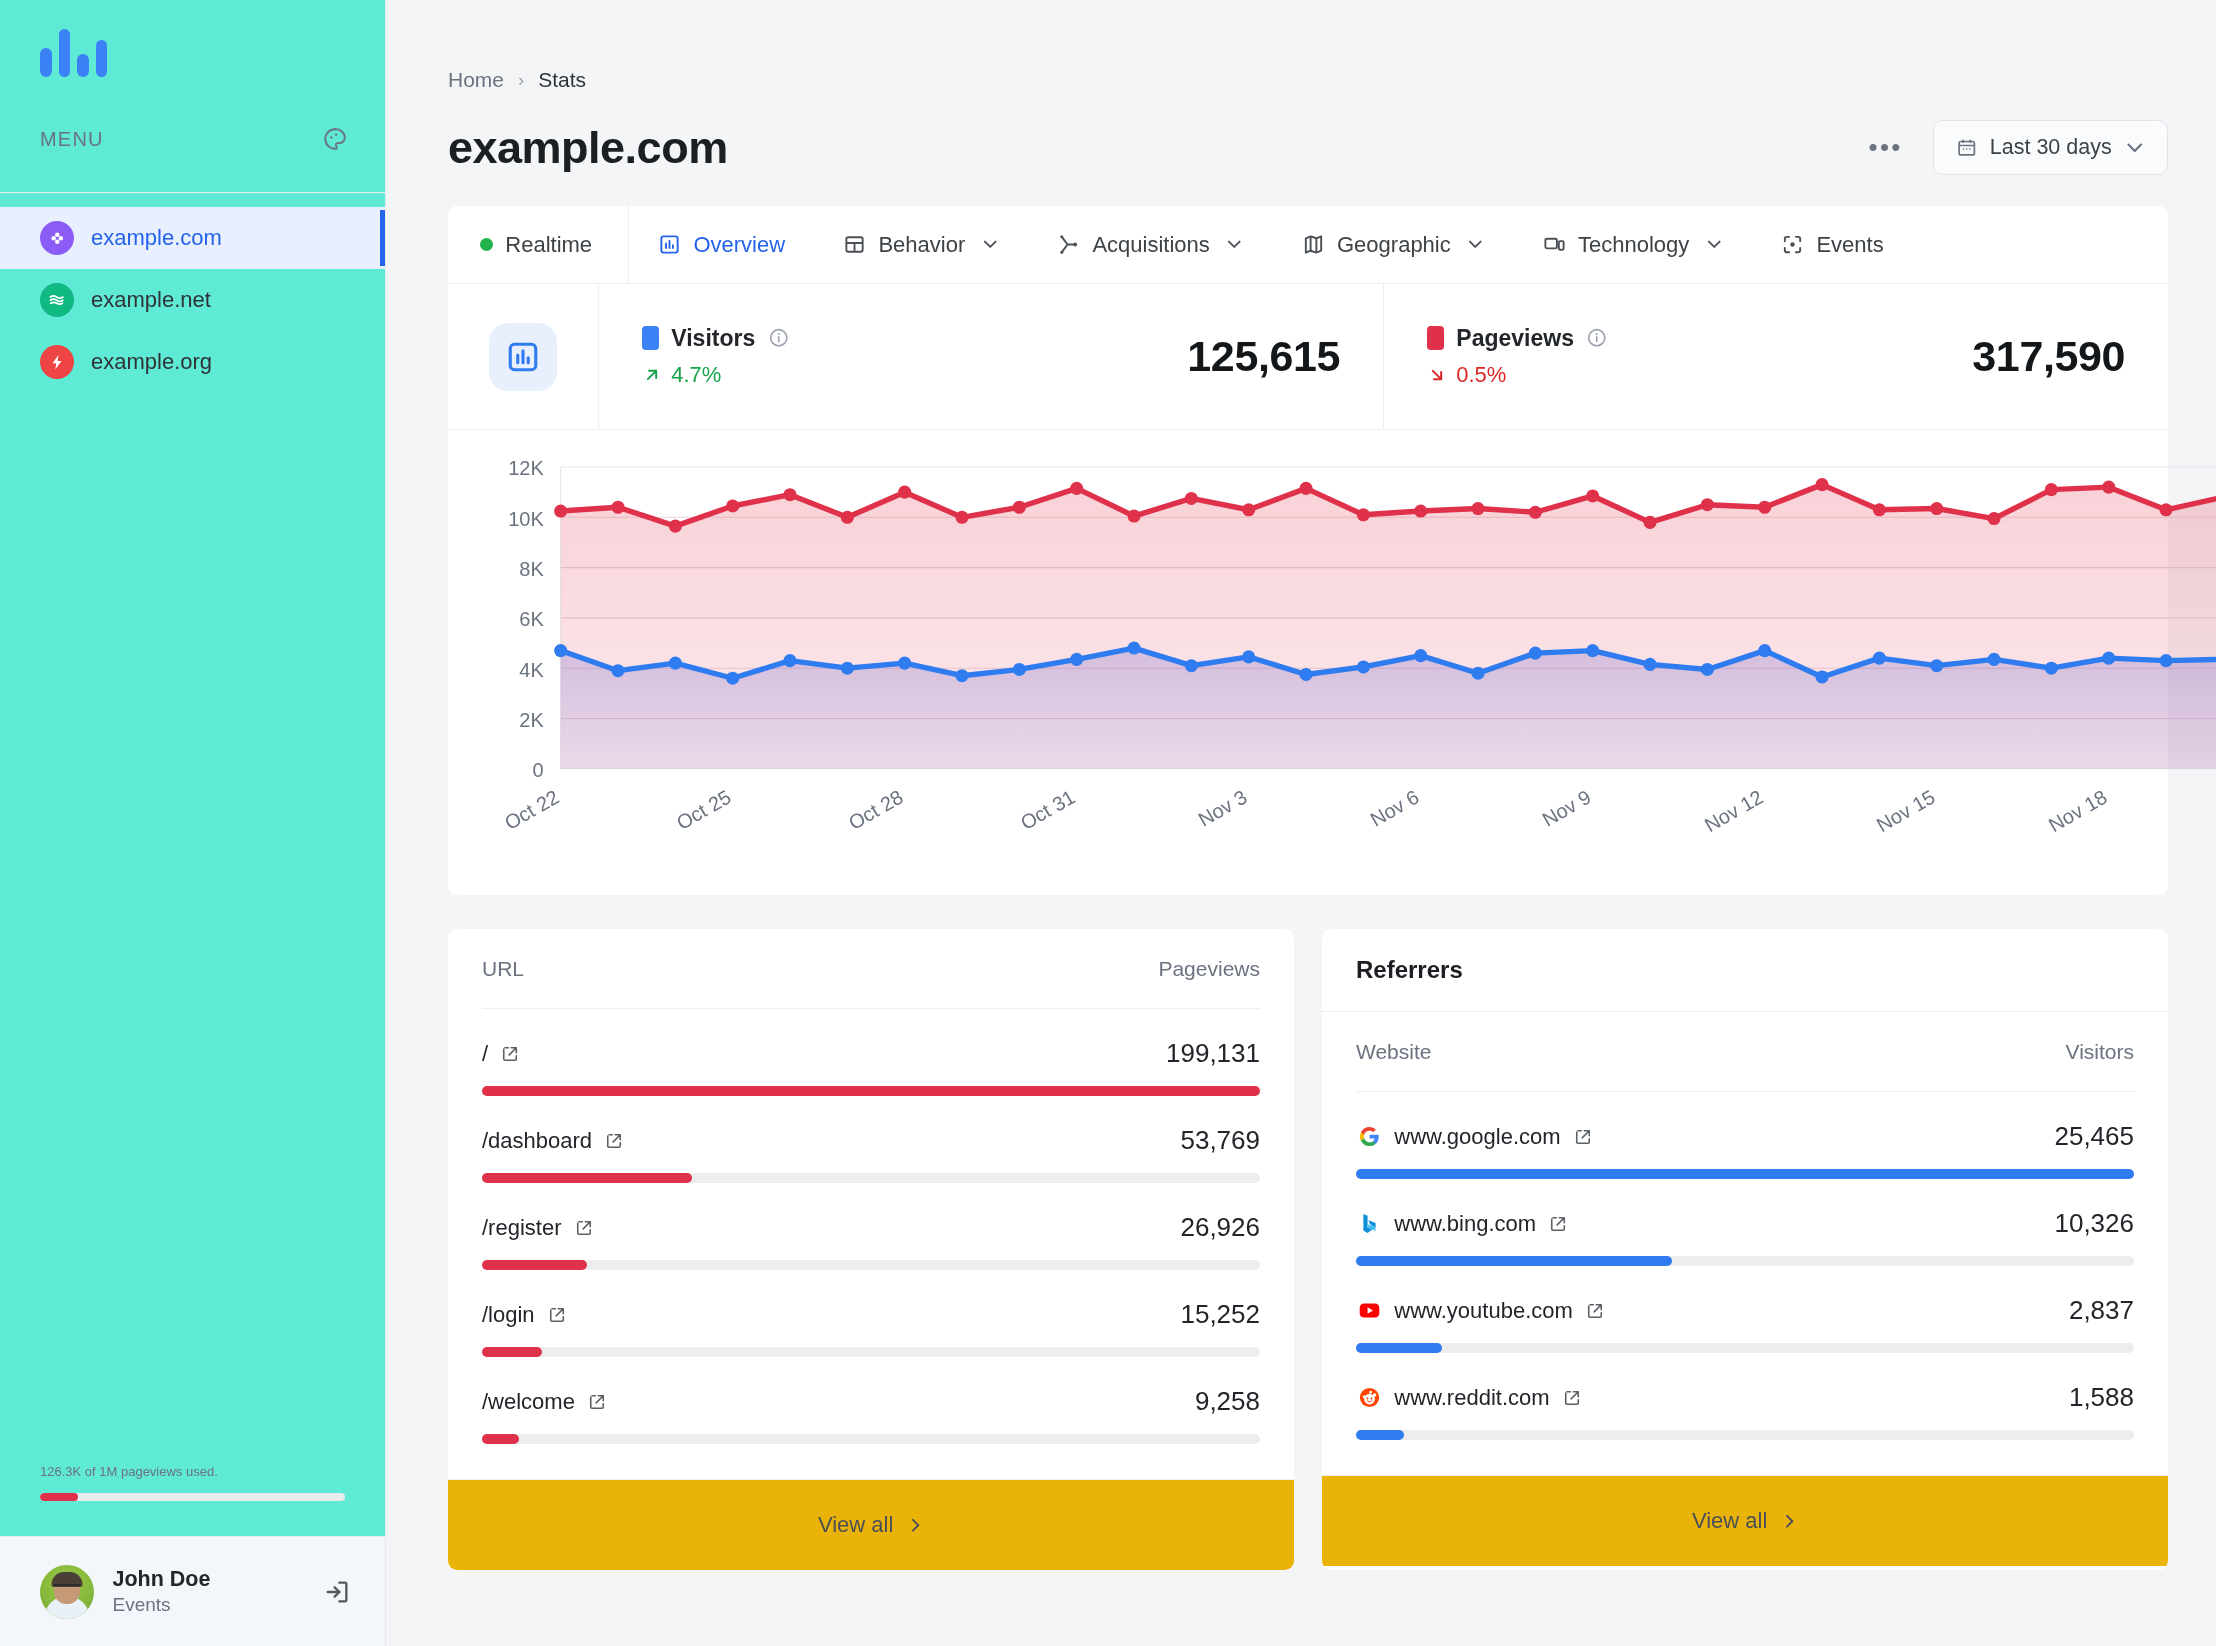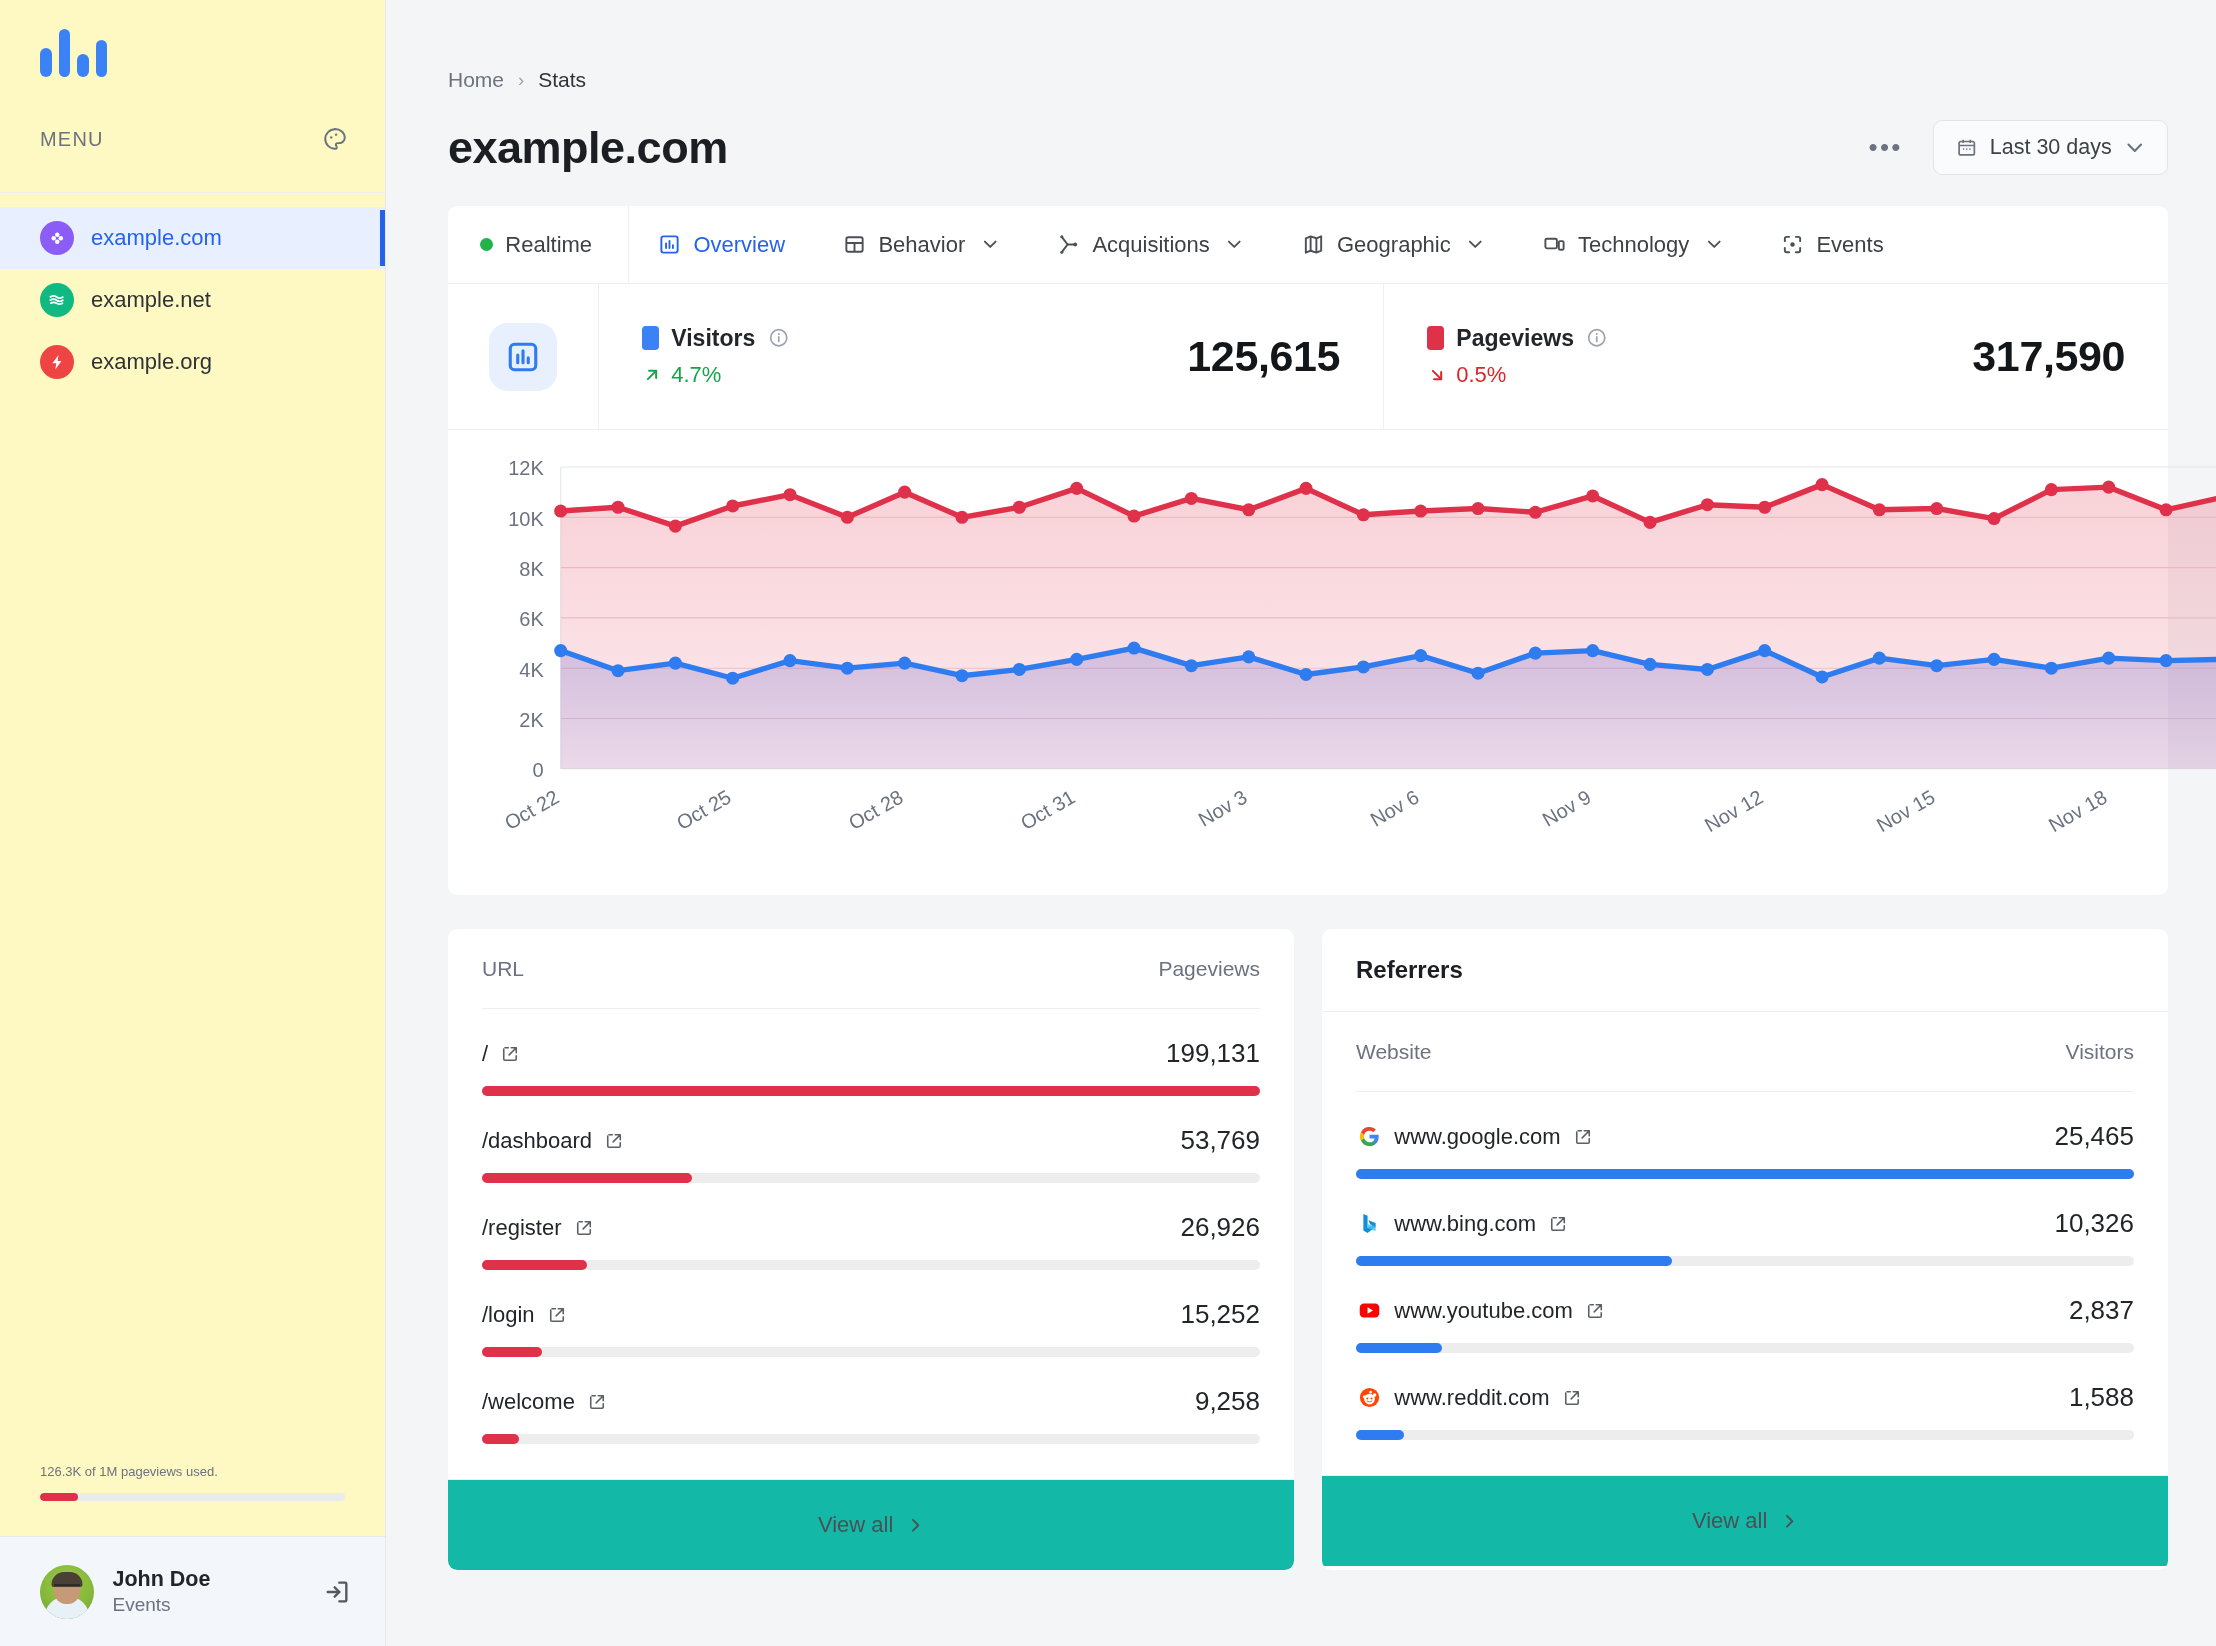--- a/index.html
+++ b/index.html
@@ -7,21 +7,21 @@
     width: 2216px; height: 1647px;
     font-family: "Liberation Sans", sans-serif;
     background: #f4f5f7;
     overflow: hidden;
     -webkit-font-smoothing: antialiased;
   }
   .app { display: flex; width: 2216px; height: 1647px; }
 
   
   .sidebar {
-    width: 386px; height: 1647px; background: #fef9c3;
+    width: 386px; height: 1647px; background: #5eead4;
     border-right: 0.8px solid #e6e8eb;
     display: flex; flex-direction: column; position: relative; flex: 0 0 386px;
   }
   .logo-wrap { padding: 26px 0 0 40px; height: 115px; }
   .logo { display: flex; align-items: flex-end; gap: 7px; height: 51px; }
   .logo i { display: block; width: 11.5px; border-radius: 6.2px; background: #3b82f6; }
   .logo i:nth-child(1) { height: 29px; }
   .logo i:nth-child(2) { height: 48px; }
   .logo i:nth-child(3) { height: 23px; }
   .logo i:nth-child(4) { height: 37px; }
@@ -177,21 +177,21 @@
   .row-val { font-size: 26px; color: #22252a; }
   .ext-icon { width: 20px; height: 20px; color: #5b6066; display: flex; }
   .bar-track { margin-top: 17px; height: 10px; background: #ededee; border-radius: 5.4px; }
   .bar-fill { height: 100%; border-radius: 5.4px; }
   .bar-red { background: #e0314b; }
   .bar-blue { background: #2f7bf0; }
   .fav { width: 26px; height: 26px; flex: 0 0 26px; display: flex; align-items: center;
          justify-content: center; }
   .panel-foot { margin-top: 35px; border-top: 0.8px solid #eeeff1; height: 91px;
                 display: flex; align-items: center; justify-content: center; gap: 12.3px;
-                cursor: pointer; background: #14b8a6; }
+                cursor: pointer; background: #eab308; }
   .panel-foot span { font-size: 22px; color: #4b5056; }
   .panel-foot .cr { width: 18.5px; height: 18.5px; color: #4b5056; display: flex; }
 </style>
 </head>
 <body>
 
 <div class="app">
 
   <aside class="sidebar">
 

